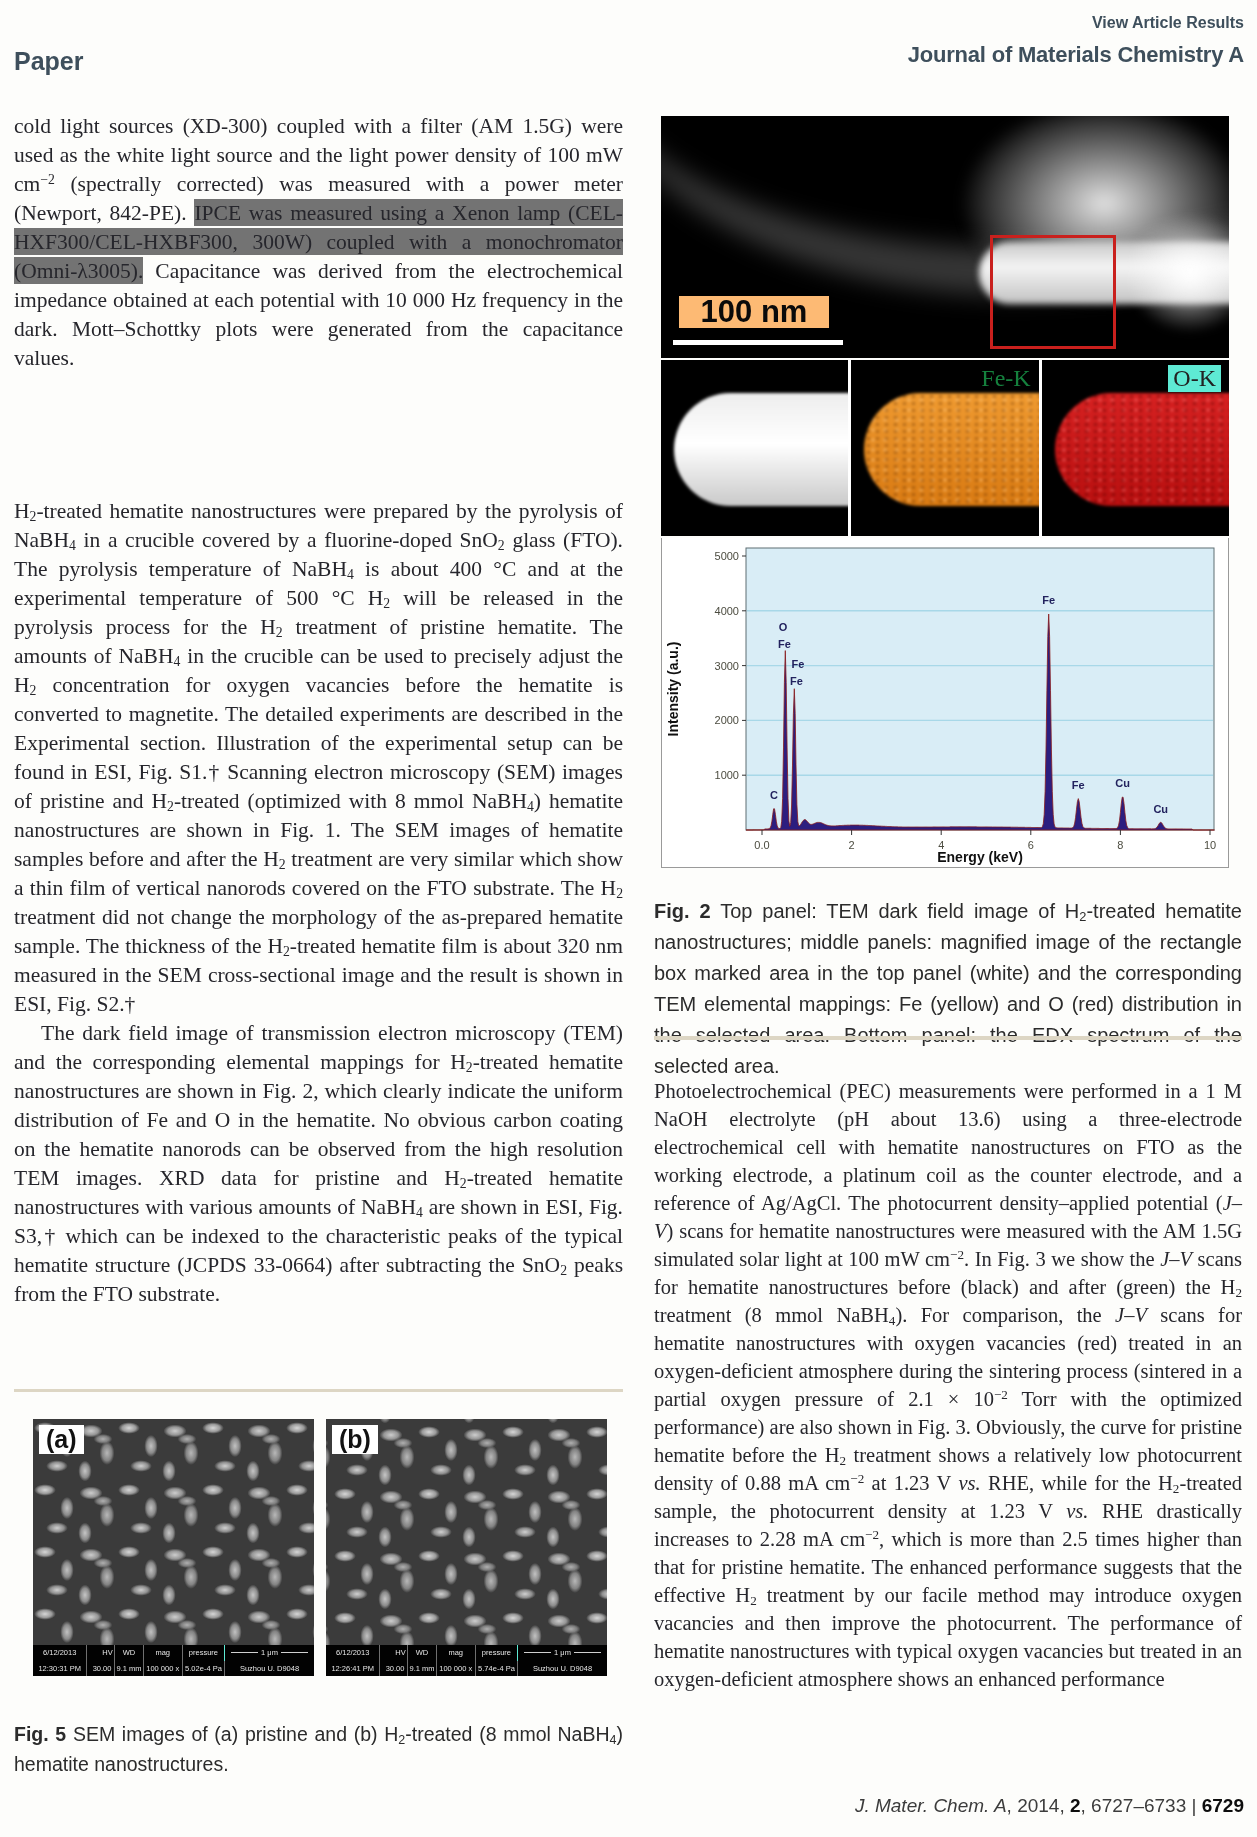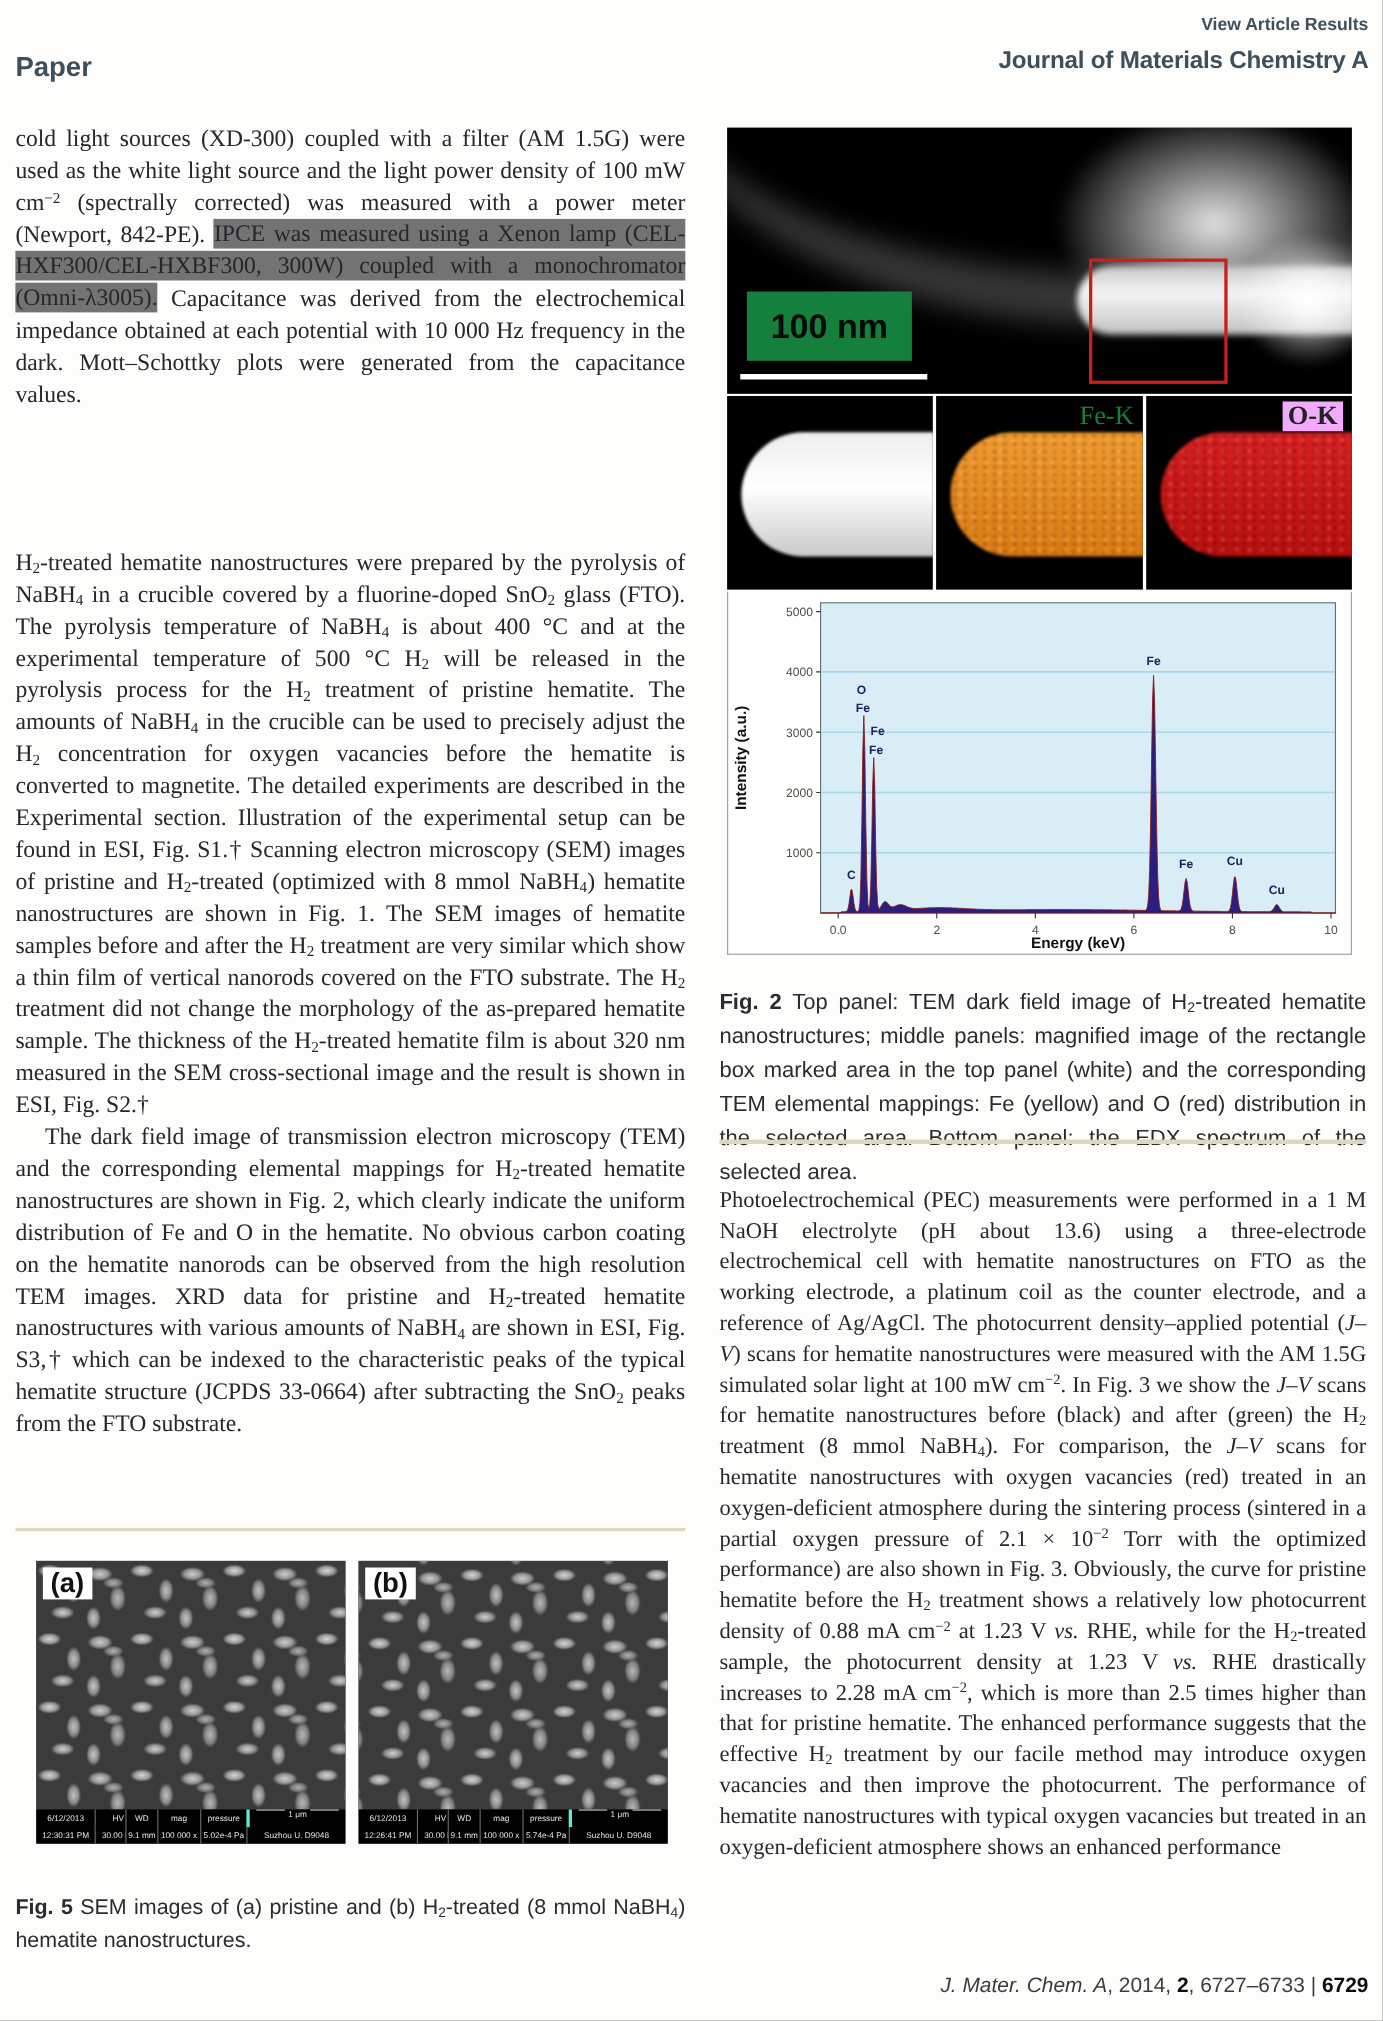--- a/index.html
+++ b/index.html
@@ -42,38 +42,38 @@
   .temtop{position:relative;height:242px;background:#000;overflow:hidden;}
   .arc{position:absolute;left:-12%;top:-130%;width:150%;height:185%;border-radius:50%;
        border-bottom:46px solid rgba(135,135,135,0.4);filter:blur(12px);}
   .cornerglow{position:absolute;right:-60px;top:-45px;width:370px;height:265px;border-radius:50%;
        background:radial-gradient(closest-side,rgba(238,238,238,0.95),rgba(150,150,150,0.35) 62%,rgba(0,0,0,0) 78%);filter:blur(6px);}
   .rod{position:absolute;left:56%;top:52%;width:50%;height:62px;border-radius:40px;
        background:linear-gradient(180deg,#c8c8c8,#f4f4f4 40%,#c2c2c2);filter:blur(3px);}
   .spot{position:absolute;right:-26px;top:40%;width:130px;height:120px;border-radius:50%;
        background:radial-gradient(closest-side,#fff,rgba(255,255,255,0.25) 70%,transparent);filter:blur(4px);}
   .roi{position:absolute;left:58%;top:49%;width:21%;height:45%;border:3px solid #c9201d;}
-  .nmbox{position:absolute;left:18px;bottom:30px;width:150px;height:63px;background:#15803d;color:#0a0a0a;
+  .nmbox{position:absolute;left:18px;bottom:30px;width:150px;height:32px;background:#fdba74;color:#0a0a0a;
        font:700 31px "Liberation Sans","DejaVu Sans",sans-serif;display:flex;align-items:center;justify-content:center;}
   .nmbar{position:absolute;left:12px;bottom:13px;width:170px;height:5px;background:#fff;}
 
   .temmid{display:flex;height:176px;margin-top:2px;gap:3px;background:#fff;}
   .mp{position:relative;flex:1;background:#000;overflow:hidden;}
   .capsule{position:absolute;top:19%;bottom:17%;left:7%;right:-10%;border-radius:200px 0 0 200px;filter:blur(1.5px);}
   .cps-gray{background:linear-gradient(180deg,#ededed,#ffffff 45%,#c9c9c9);}
   .cps-orange{background:
       radial-gradient(rgba(96,44,0,0.45) 1.3px, transparent 2.3px) 0 0/9px 7px,
       radial-gradient(rgba(255,200,130,0.6) 1.3px, transparent 2.3px) 3px 2px/12px 10px,
       linear-gradient(180deg,#ef9a30,#d97a12);}
   .cps-red{background:
       radial-gradient(rgba(90,0,0,0.5) 1.3px, transparent 2.3px) 0 0/9px 7px,
       radial-gradient(rgba(255,130,130,0.5) 1.3px, transparent 2.3px) 3px 2px/12px 10px,
       linear-gradient(180deg,#d62121,#b80f0f);}
   .maplabel{position:absolute;top:5px;right:8px;color:#15803d;font:24px "Liberation Serif","DejaVu Serif",serif;}
-  .maplabel.onwhite{background:#f0abfc;color:#222;padding:0 5px;font-weight:bold;}
+  .maplabel.onwhite{background:#5eead4;color:#222;padding:0 5px;}
 
   .edx{position:relative;height:330px;background:#fff;border:1px solid #9a9a9a;border-top:none;box-sizing:border-box;margin-top:2px;}
   .tick{font:11px "Liberation Sans","DejaVu Sans",sans-serif;fill:#4c4c40;}
   .elabel{font:700 11px "Liberation Sans","DejaVu Sans",sans-serif;fill:#22225e;}
   .axisl{font:700 14px "Liberation Sans","DejaVu Sans",sans-serif;fill:#101010;}
 
   
   .fig1{position:absolute;left:33px;top:1419px;width:574px;height:257px;}
   .sem{position:absolute;top:0;width:281px;height:257px;background:#303030;}
   #semA{left:0;} #semB{left:293px;}
@@ -90,21 +90,21 @@
   #semB .sem-img{background-position:7px 4px;}
   .sem-tag{position:absolute;left:6px;top:6px;background:#fff;color:#111;
       font:700 25px "Liberation Sans","DejaVu Sans",sans-serif;padding:0 7px;}
   .ibar{position:absolute;left:0;right:0;bottom:0;height:31px;background:#020202;color:#e6e6e6;
       font:400 7.5px "Liberation Sans","DejaVu Sans",sans-serif;display:flex;flex-direction:column;}
   .irow{display:flex;flex:1;align-items:stretch;min-height:0;}
   .icell{border-left:1px solid #6f6f6f;display:flex;align-items:center;justify-content:center;
       padding:0 2px;box-sizing:border-box;white-space:nowrap;overflow:hidden;}
   .icell.c1{width:19%;border-left:none;} .icell.c2{width:10%;padding-left:15px;} .icell.c3{width:10%;}
   .icell.c4{width:14%;} .icell.c5{width:15%;} .icell.c6{flex:1;}
-  .iscale{flex:1;display:flex;gap:3px;padding:0 6px;border-left:3px solid #5eead4;box-sizing:border-box;}
+  .iscale{flex:1;display:flex;align-items:center;gap:3px;padding:0 6px;border-left:1px solid #5eead4;box-sizing:border-box;}
   .iline{flex:1;height:1px;background:#cfcfcf;}
 
   
   #footL{position:absolute;left:14px;top:1797px;font:18.5px "Liberation Sans","DejaVu Sans",sans-serif;color:#919191;}
   #footR{position:absolute;right:13px;top:1795px;font:19px "Liberation Sans","DejaVu Sans",sans-serif;color:#3c3c3c;}
   #footR .b{color:#0d0d0d;}
 </style>
 </head>
 <body>
 

